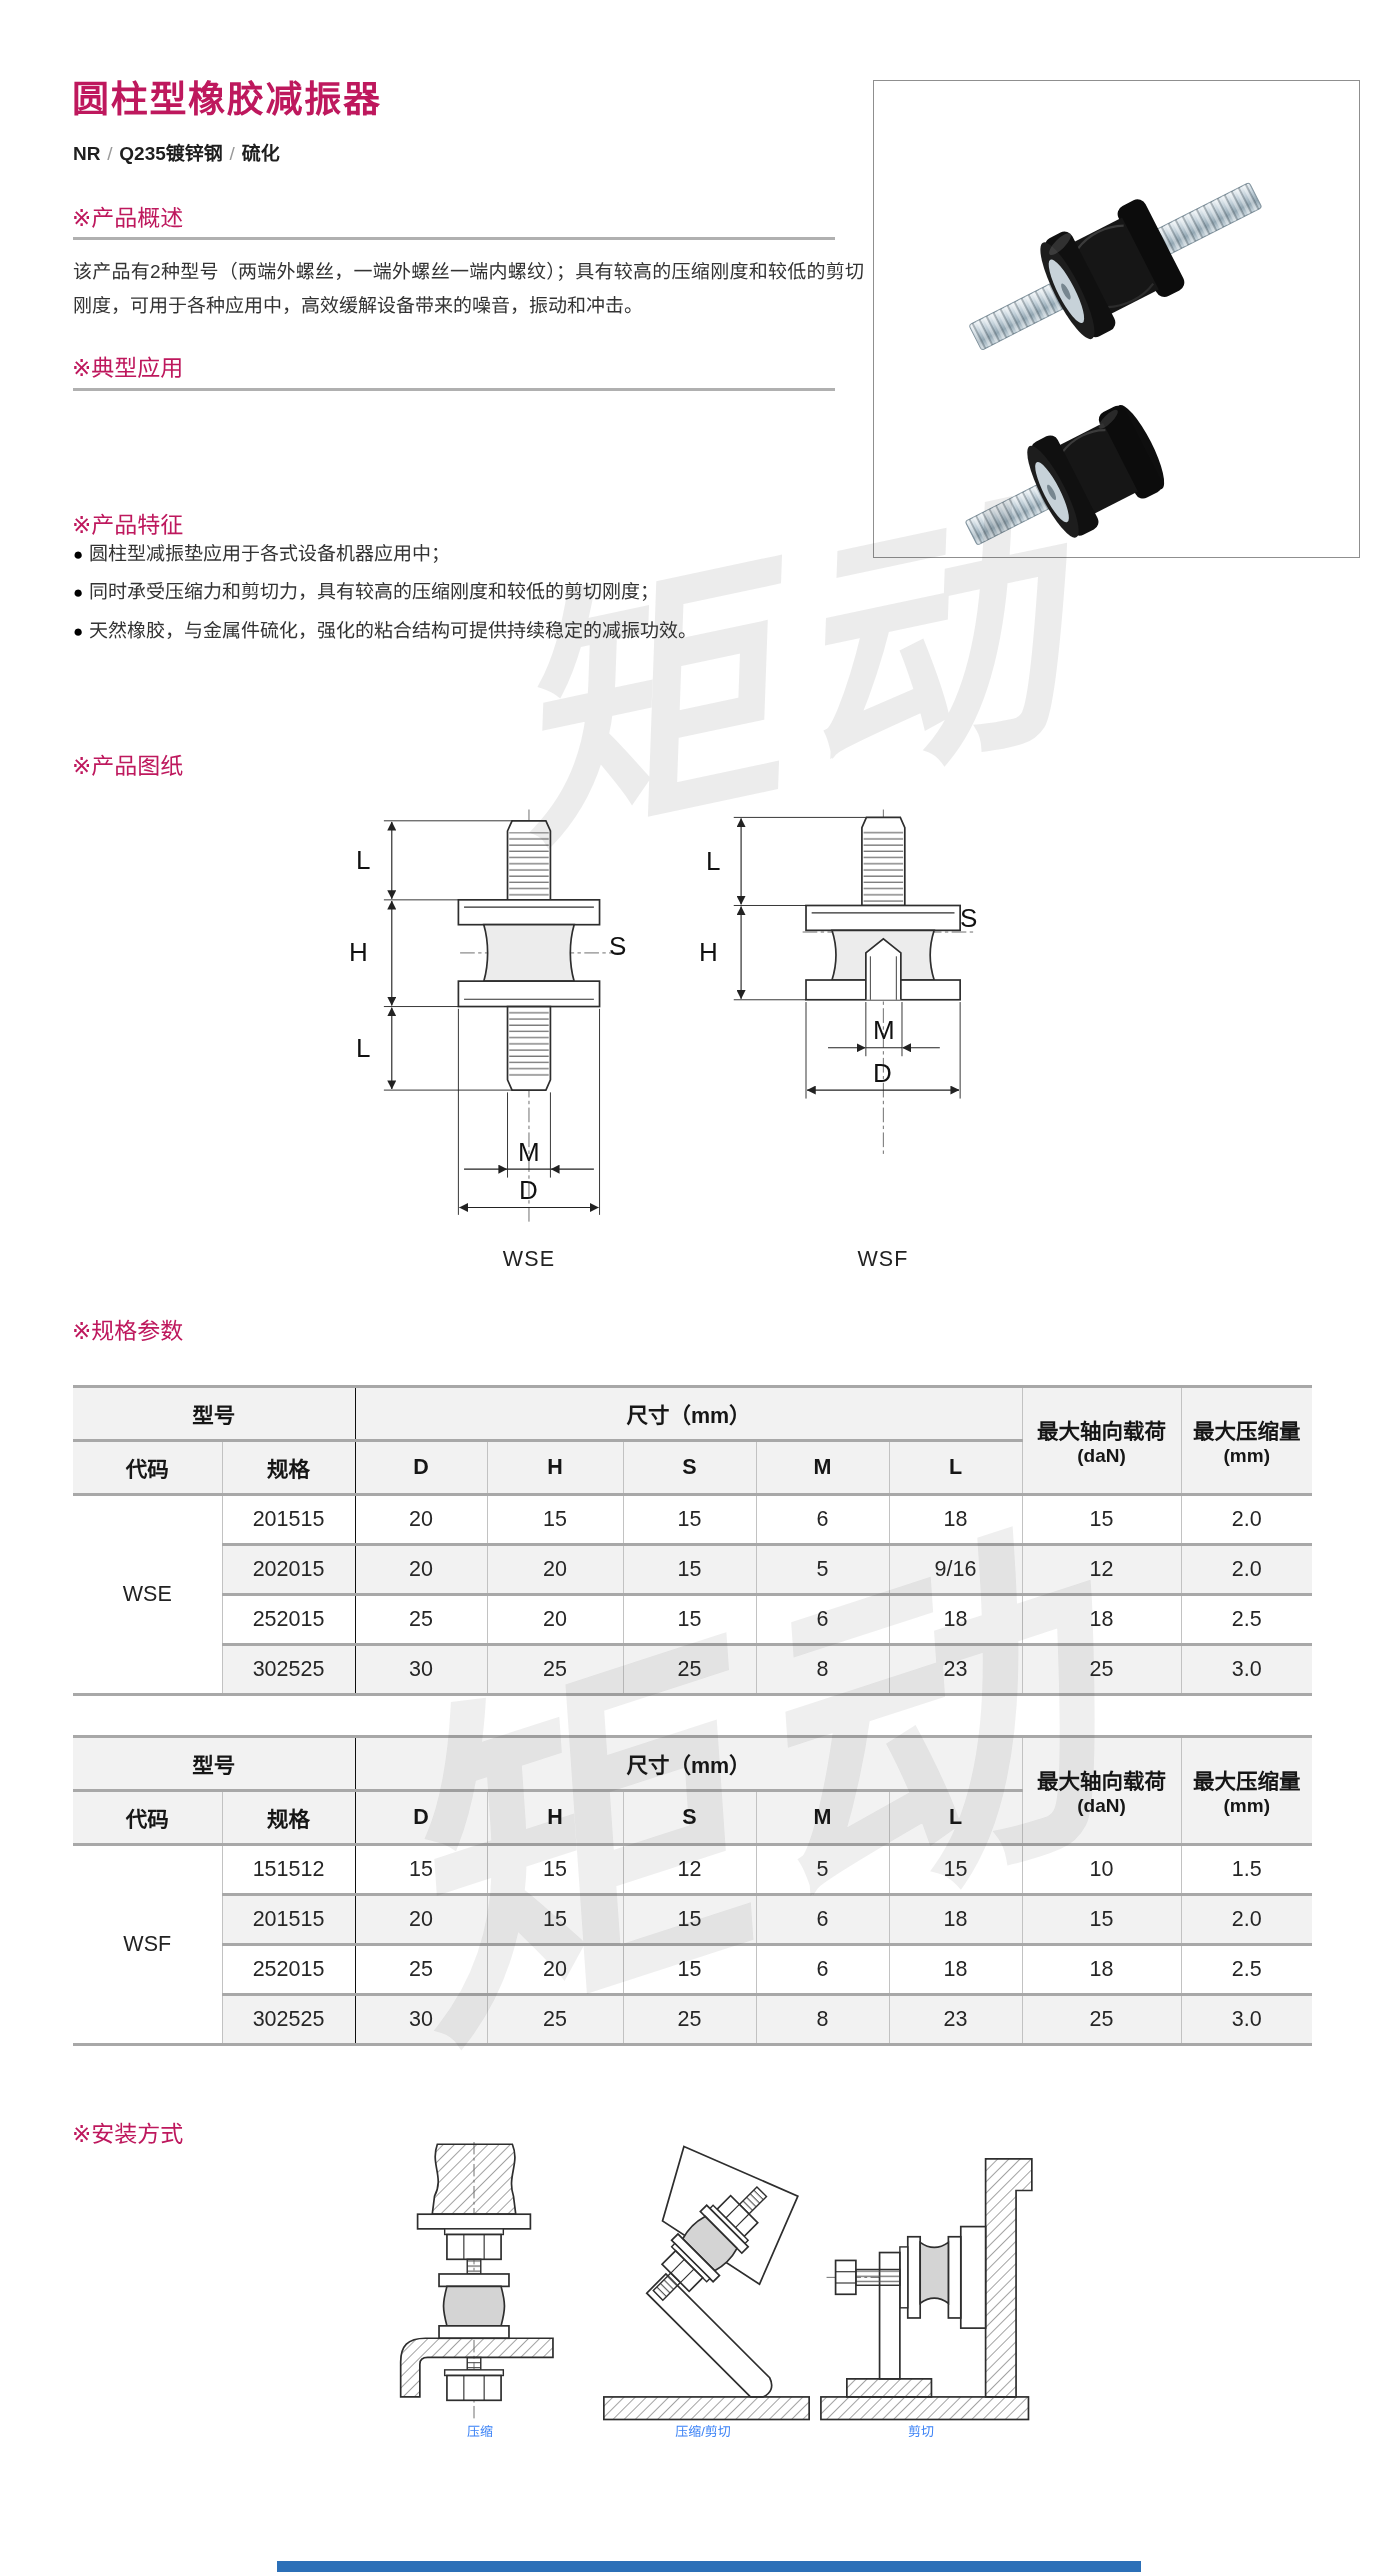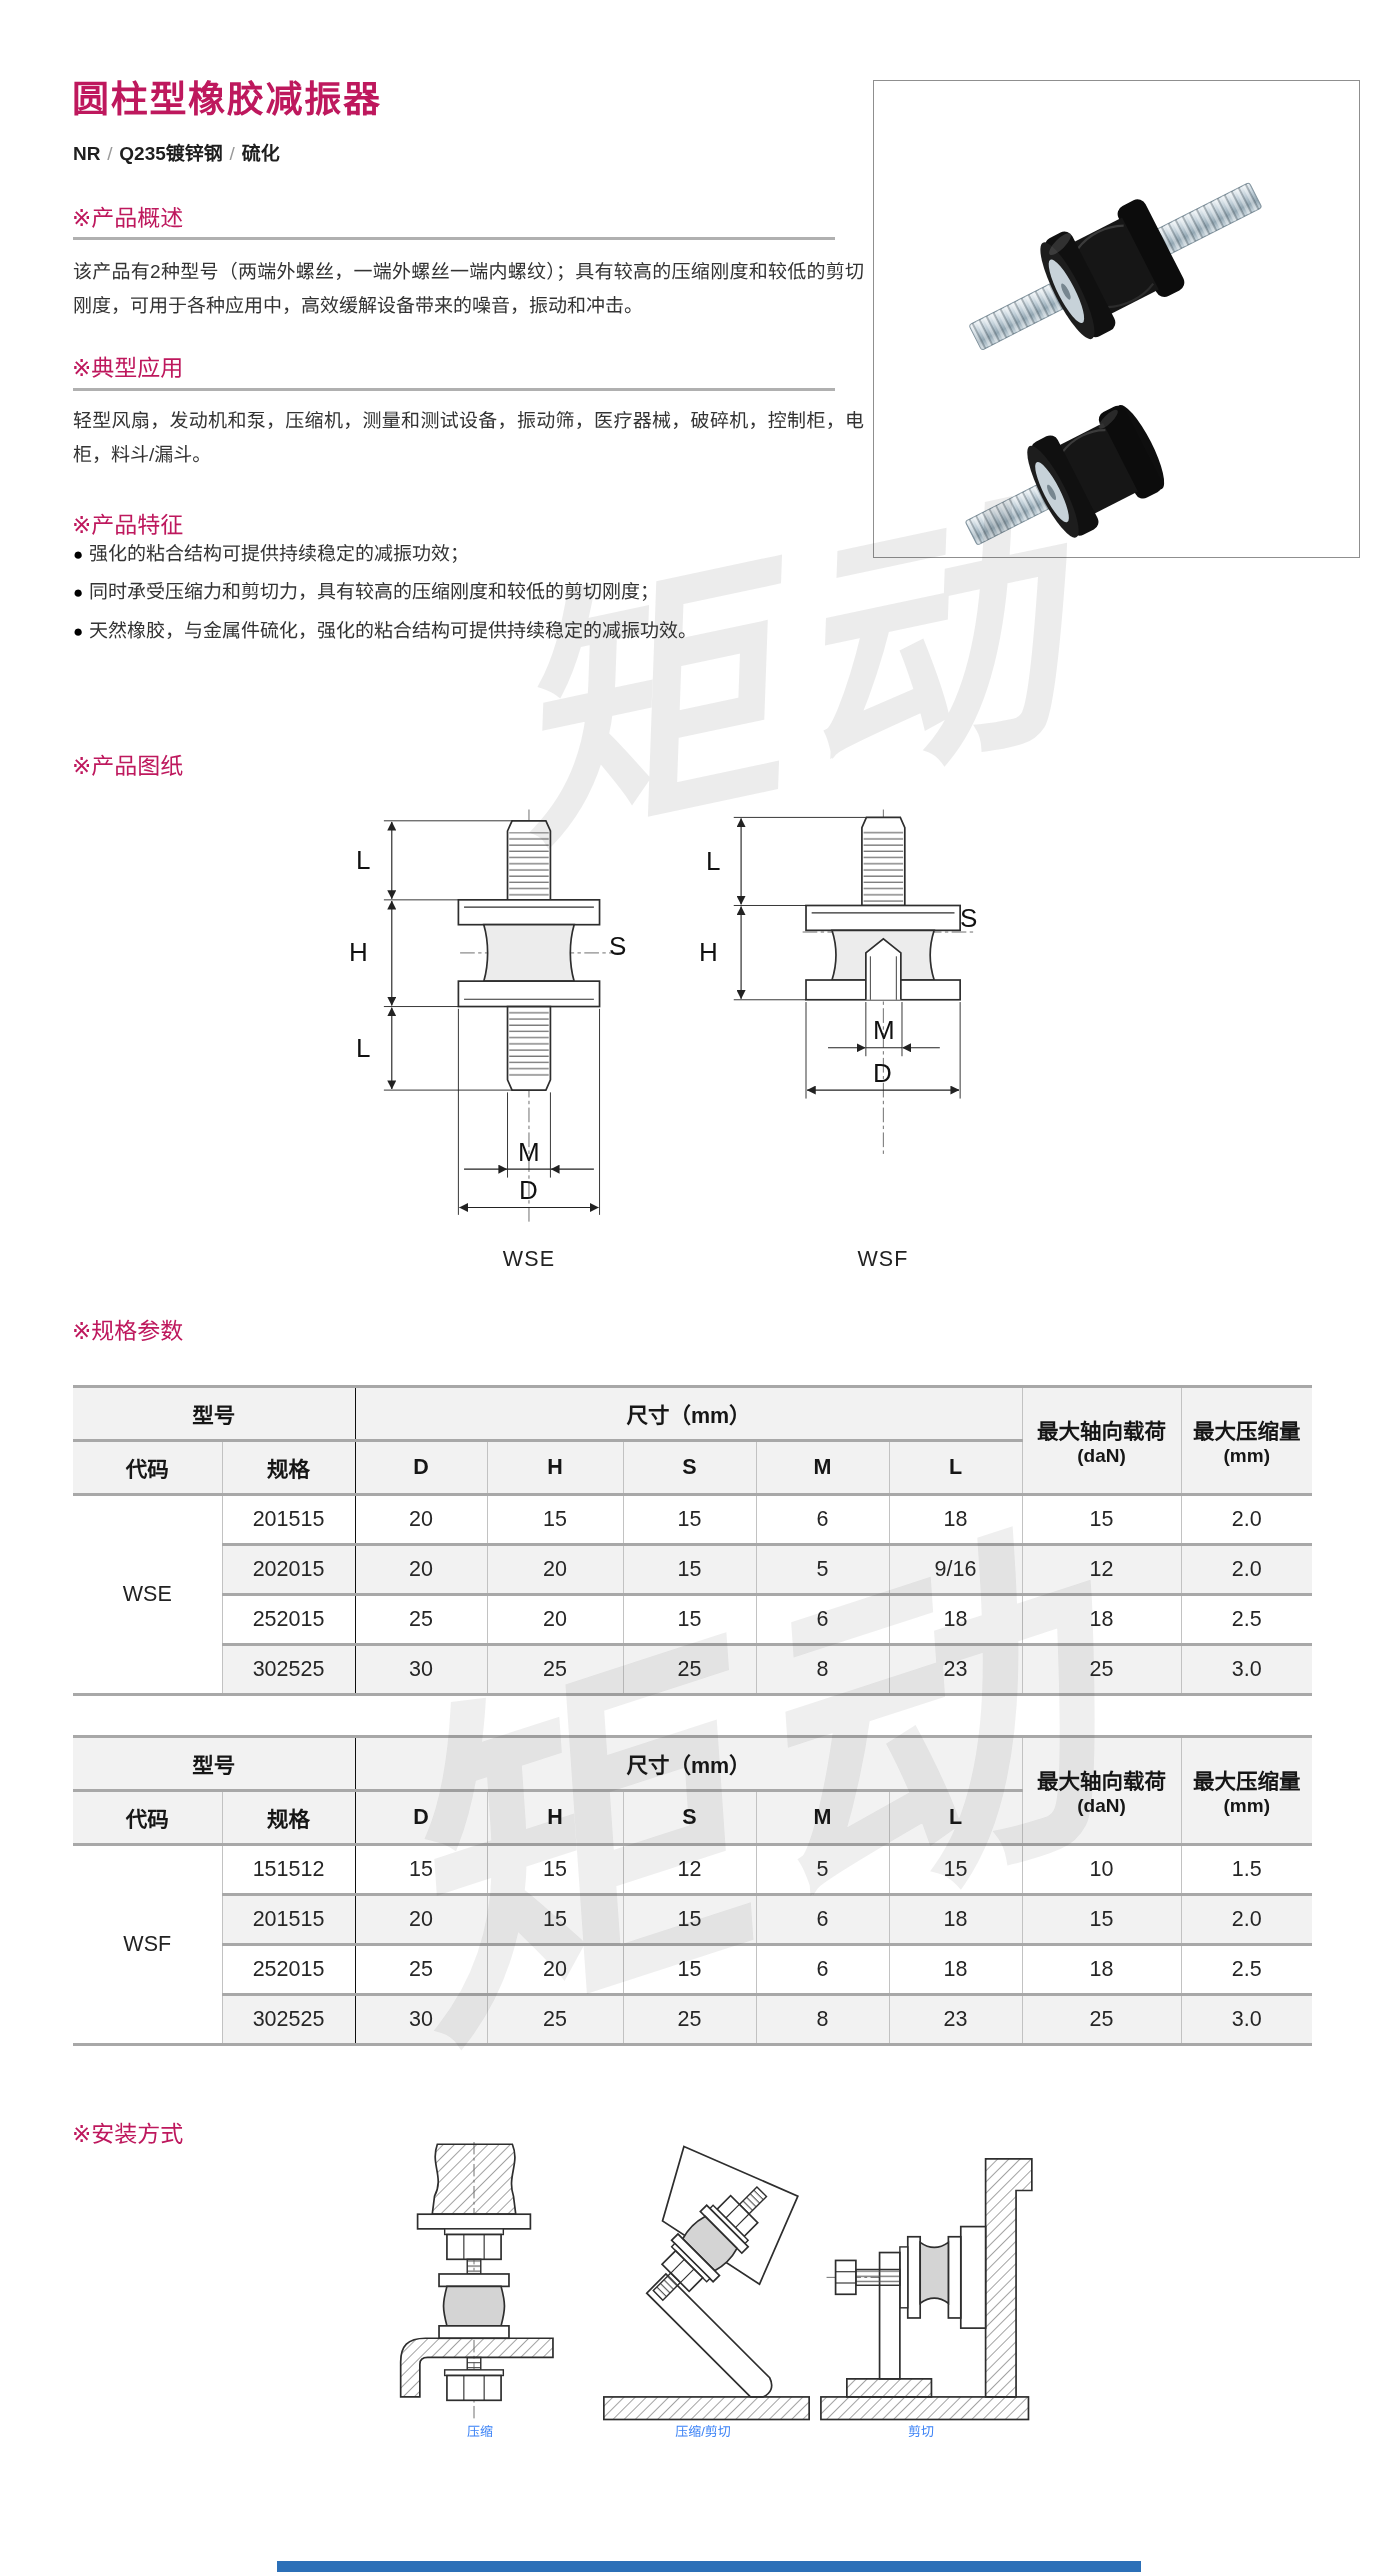--- a/index.html
+++ b/index.html
@@ -138,25 +138,24 @@
       </g>
     </svg>
   </div>
 
   <h2 class="sec-h" style="top:199px">※产品概述</h2>
   <div class="rule" style="top:237px"></div>
   <p class="para" style="top:255px">该产品有2种型号（两端外螺丝，一端外螺丝一端内螺纹）；具有较高的压缩刚度和较低的剪切刚度，可用于各种应用中，高效缓解设备带来的噪音，振动和冲击。</p>
 
   <h2 class="sec-h" style="top:349px">※典型应用</h2>
   <div class="rule" style="top:388px"></div>
-  <p class="para" style="top:404px">轻型风扇，发动机和泵，压缩机，测量和测试设备，振动筛，医疗器械，破碎机，控制柜，电柜，料斗/漏斗。</p>
 
   <h2 class="sec-h" style="top:506px">※产品特征</h2>
   <ul class="features">
-    <li><span class="blt">●</span><span>强化的粘合结构可提供持续稳定的减振功效；</span></li>
+    <li><span class="blt">●</span><span>圆柱型减振垫应用于各式设备机器应用中；</span></li>
     <li><span class="blt">●</span><span>同时承受压缩力和剪切力，具有较高的压缩刚度和较低的剪切刚度；</span></li>
     <li><span class="blt">●</span><span>天然橡胶，与金属件硫化，强化的粘合结构可提供持续稳定的减振功效。</span></li>
   </ul>
 
   <h2 class="sec-h" style="top:747px">※产品图纸</h2>
 
   <svg class="drw" style="left:316px; top:805px" viewBox="0 0 600 790" width="339" height="446">
     <line x1="377" y1="8" x2="377" y2="742" stroke="#555" stroke-width="1.5" stroke-dasharray="26 6 6 6"></line>
     <line x1="255" y1="262" x2="545" y2="262" stroke="#555" stroke-width="1.5" stroke-dasharray="26 6 6 6"></line>
 

